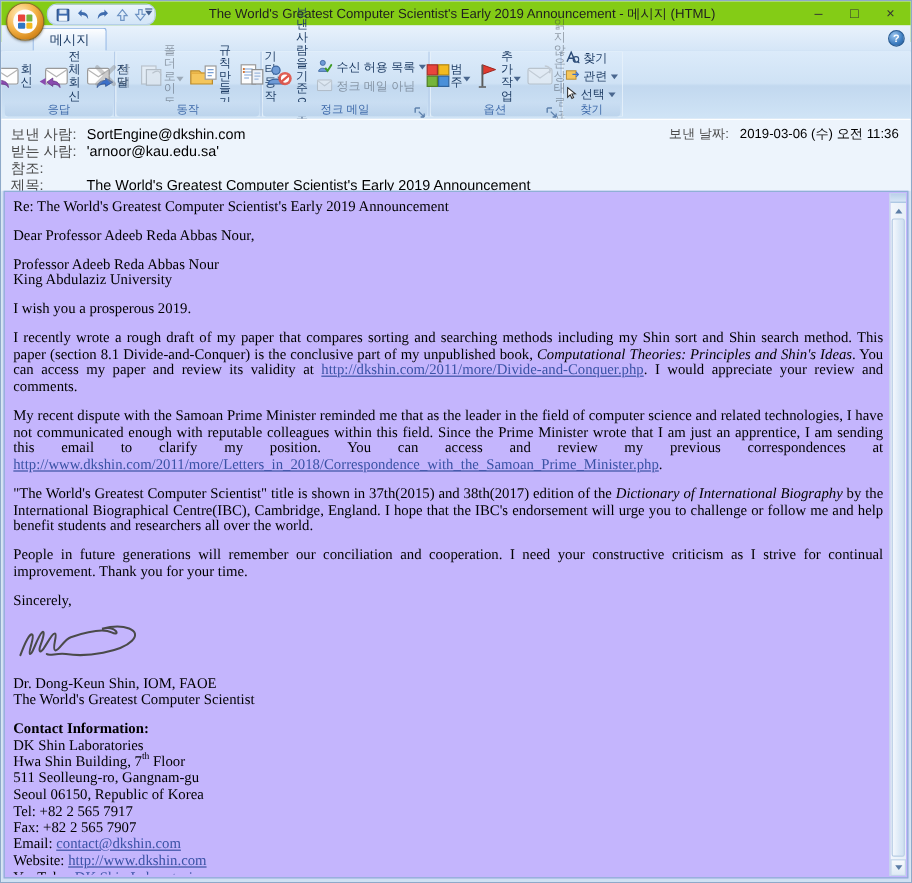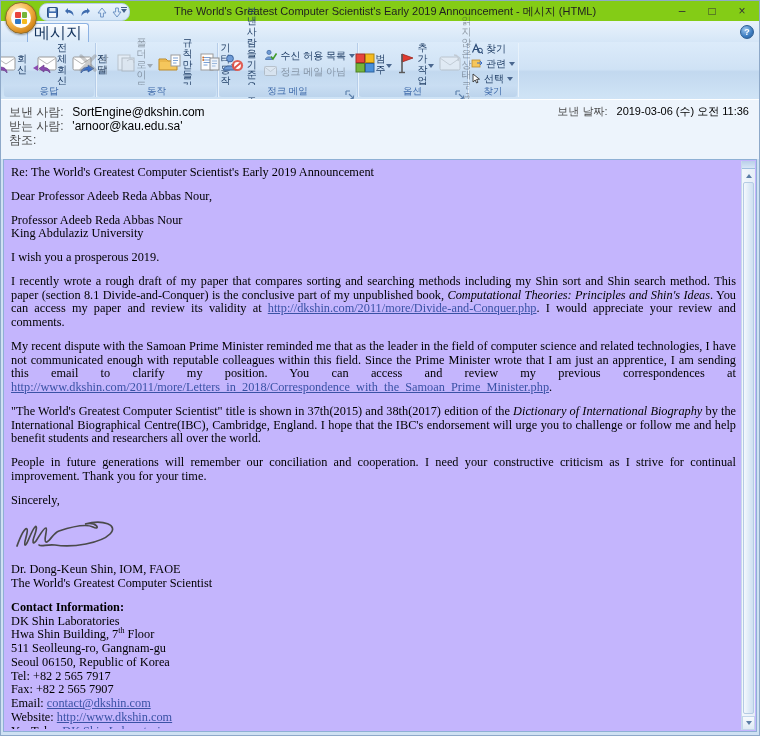--- a/index.html
+++ b/index.html
@@ -31,21 +31,21 @@
   .qat-dd{margin-left:2px;display:flex;flex-direction:column;align-items:center;gap:1px;}
   .qat-dd b{width:6px;height:1px;background:#41608c;}
   .tri-d{width:0;height:0;border-left:3px solid transparent;border-right:3px solid transparent;border-top:4px solid #41608c;}
 
   
   .tabstrip{position:absolute;top:20px;left:0;right:0;height:21px;
             background:linear-gradient(#e9f2fc,#d5e6f7);border-bottom:1px solid #a8c6e6;}
   .tab{position:absolute;left:26px;top:2px;width:60px;height:19px;
        background:linear-gradient(#fdfeff,#e9f2fc 45%,#d9e9f8);
        border:1px solid #8db2e3;border-bottom:none;border-radius:3px 3px 0 0;
-       display:flex;align-items:center;justify-content:center;font-size:16px;color:#15355e;}
+       display:flex;align-items:center;justify-content:center;font-size:11px;color:#15355e;}
   .help{position:absolute;top:24px;right:5px;width:14px;height:14px;border-radius:50%;
         background:radial-gradient(circle at 35% 30%,#9cc6ef,#3c7cc0 60%,#28598f);
         color:#fff;font-size:9px;font-weight:bold;display:flex;align-items:center;justify-content:center;
         border:1px solid #2b5d94;box-sizing:border-box;}
 
   
   .ribbon{position:absolute;top:41px;left:0;right:0;height:57px;
           background:linear-gradient(#dcebfa,#cfe2f5 48%,#c2d8ef 52%,#d0e4f6);
           border-bottom:1px solid #aac7e6;}
   .group{position:absolute;top:1px;bottom:2px;border-right:1px solid #b6cde9;box-shadow:1px 0 0 #e8f2fb;}
@@ -355,20 +355,24 @@
       <span>2019-03-06 (수) 오전 11:36</span>
     </div>
     <div class="hrow" style="top:18px;">
       <span class="hlbl">받는 사람:</span>
       <span>'arnoor@kau.edu.sa'</span>
     </div>
     <div class="hrow" style="top:32px;">
       <span class="hlbl">참조:</span>
       <span></span>
     </div>
+    <div class="hrow" style="top:46px;">
+      <span class="hlbl">제목:</span>
+      <span>The World's Greatest Computer Scientist's Early 2019 Announcement</span>
+    </div>
   </div>
 
   <div class="frame"></div>
   <div class="bodywrap">
     <div class="content">
         <p class="pl"><span>Re: The World's Greatest Computer Scientist's Early 2019 Announcement</span></p>
         <p class="pl"><span>Dear Professor Adeeb Reda Abbas Nour,</span></p>
         <p class="pl"><span>Professor Adeeb Reda Abbas Nour</span><br><span>King Abdulaziz University</span></p>
         <p class="pl"><span>I wish you a prosperous 2019.</span></p>
         <p class="pj"><span>I recently wrote a rough draft of my paper that compares sorting and searching methods including my Shin sort and Shin search method. This paper (section 8.1 Divide-and-Conquer) is the conclusive part of my unpublished book, </span><span class="it">Computational Theories: Principles and Shin's Ideas</span><span>. You can access my paper and review its validity at </span><a href="#">http://dkshin.com/2011/more/Divide-and-Conquer.php</a><span>. I would appreciate your review and comments.</span></p>

